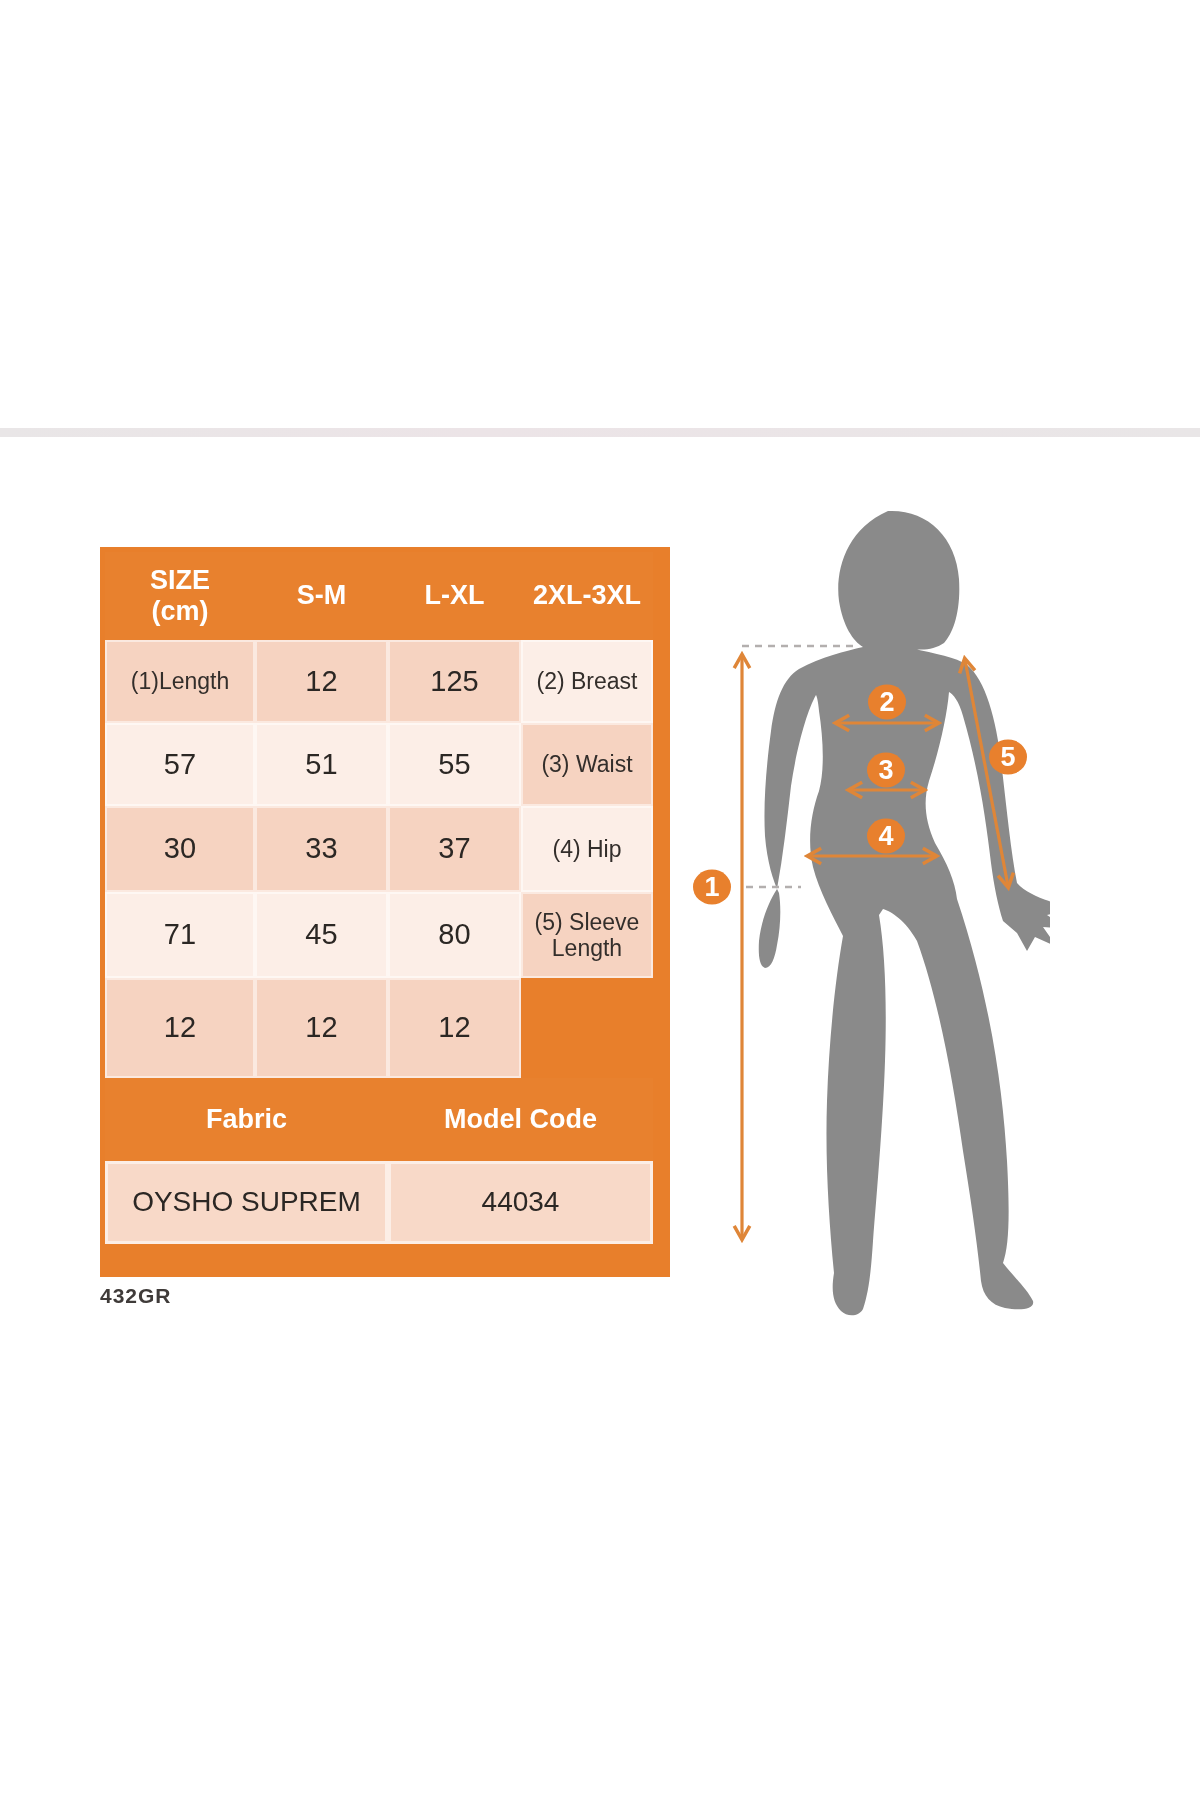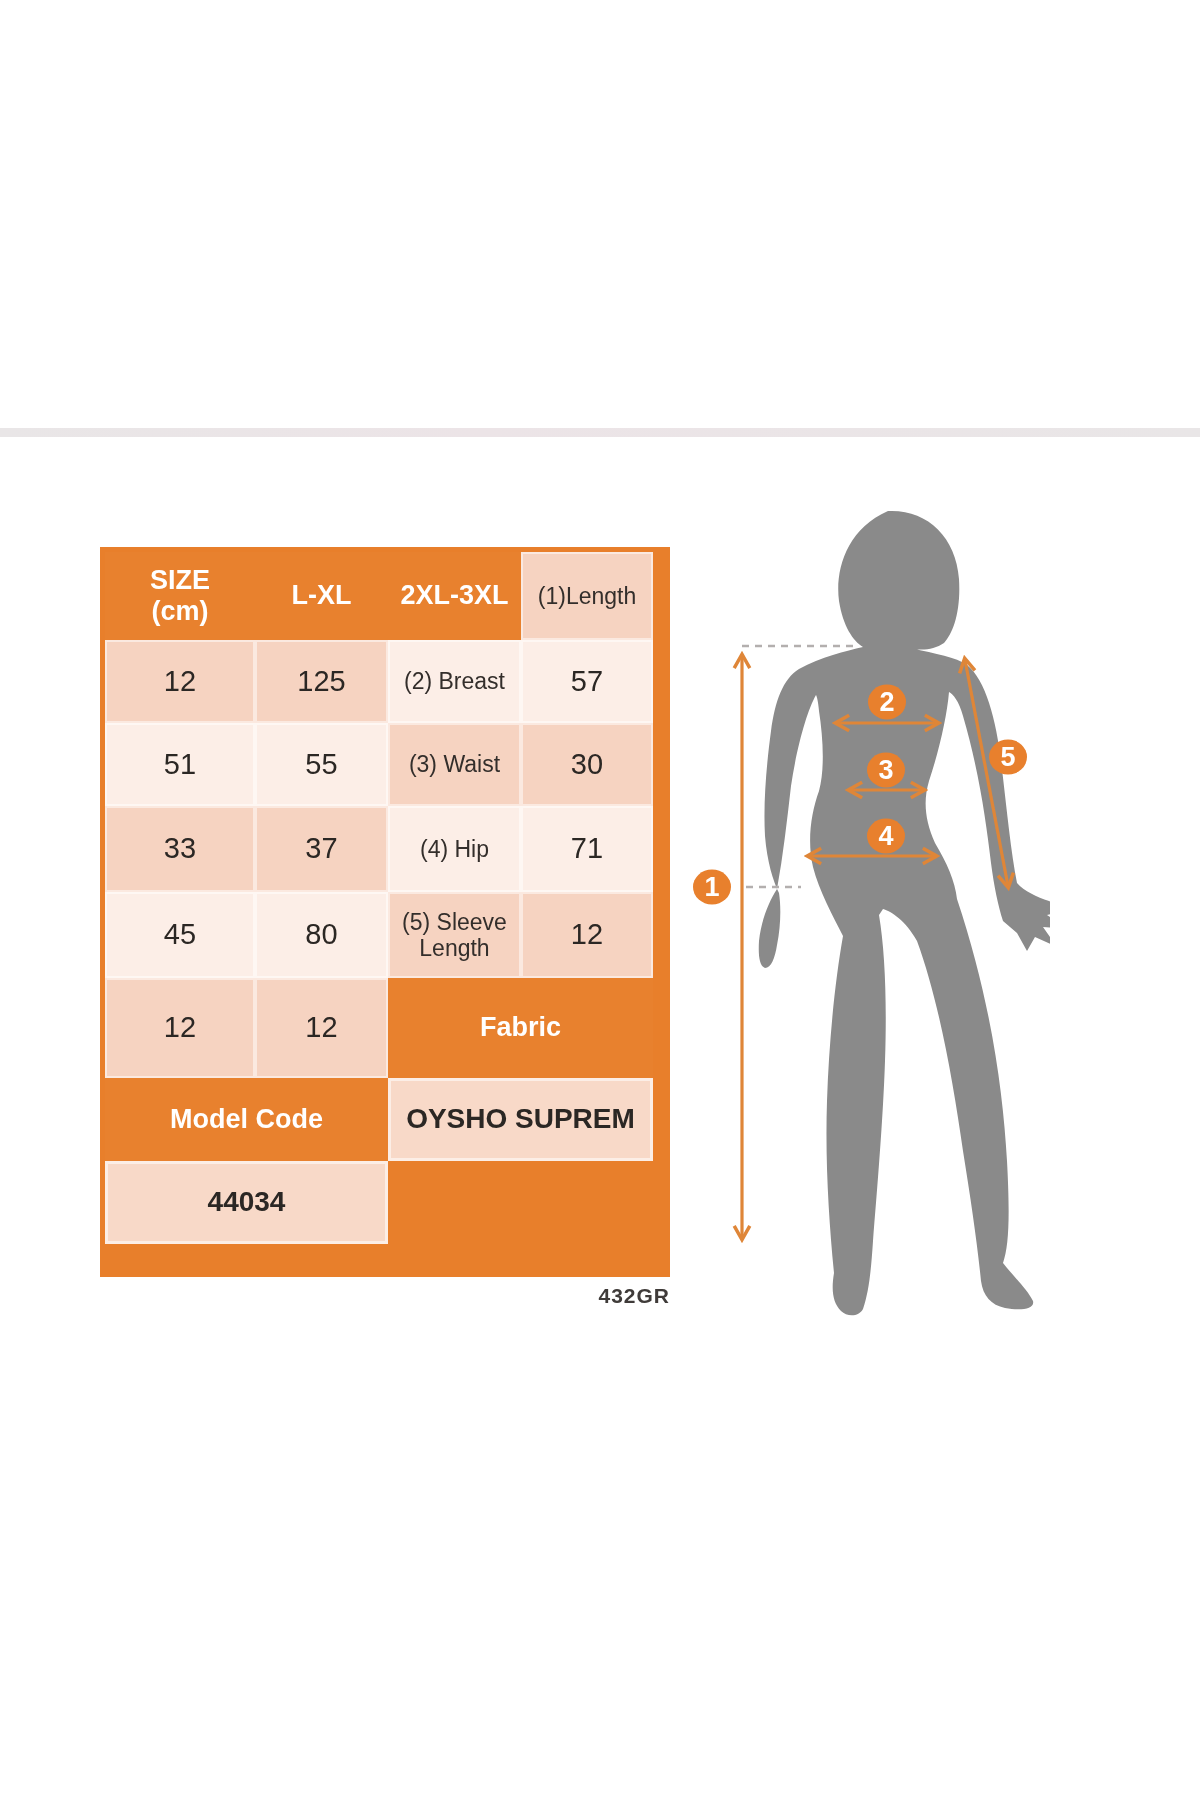--- a/index.html
+++ b/index.html
@@ -26,39 +26,40 @@
   }
   .hdr{
     background:#E8812E;color:#ffffff;font-weight:bold;font-size:27px;
   }
   .size-hdr{white-space:pre-line;}
   .lbl{font-size:23px;color:#332e2b;padding:0 8px;}
   .val{font-size:29px;color:#2b2724;}
   .row-dark{background:#F6D3C1;box-shadow:inset 0 0 0 2px rgba(255,255,255,.5);}
   .row-light{background:#FCEEE7;box-shadow:inset 0 0 0 2px rgba(255,255,255,.5);}
   .span2{grid-column:span 2;}
-  .fabric-val{background:#F8D9C8;box-shadow:inset 0 0 0 3px rgba(255,255,255,.55);font-size:28px;color:#2b2724;font-weight:bold;}
+  .fabric-val{background:#F8D9C8;box-shadow:inset 0 0 0 3px rgba(255,255,255,.55);font-size:28px;color:#2b2724;}
   #note-code{
-    position:absolute;left:100px;top:1284px;width:570px;text-align:right;
+    position:absolute;left:100px;top:1284px;width:570px;text-align:left;
     font-size:21px;font-weight:bold;color:#3f3b39;letter-spacing:1px;
   }
   
   #figure-wrap{position:absolute;left:620px;top:490px;width:430px;height:845px;}
 </style>
 </head>
 <body>
 
 <div id="page">
 
   <div id="top-band"></div>
 
   <div id="size-table">
 
     <div class="cell hdr size-hdr">SIZE
 (cm)</div>
+    <div class="cell hdr">S-M</div>
     <div class="cell hdr">L-XL</div>
     <div class="cell hdr">2XL-3XL</div>
 
     <div class="cell lbl row-dark">(1)Length</div>
     <div class="cell val row-dark">12</div>
     <div class="cell val row-dark">125</div>
 
     <div class="cell lbl row-light">(2) Breast</div>
     <div class="cell val row-light">57</div>
     <div class="cell val row-light">51</div>

